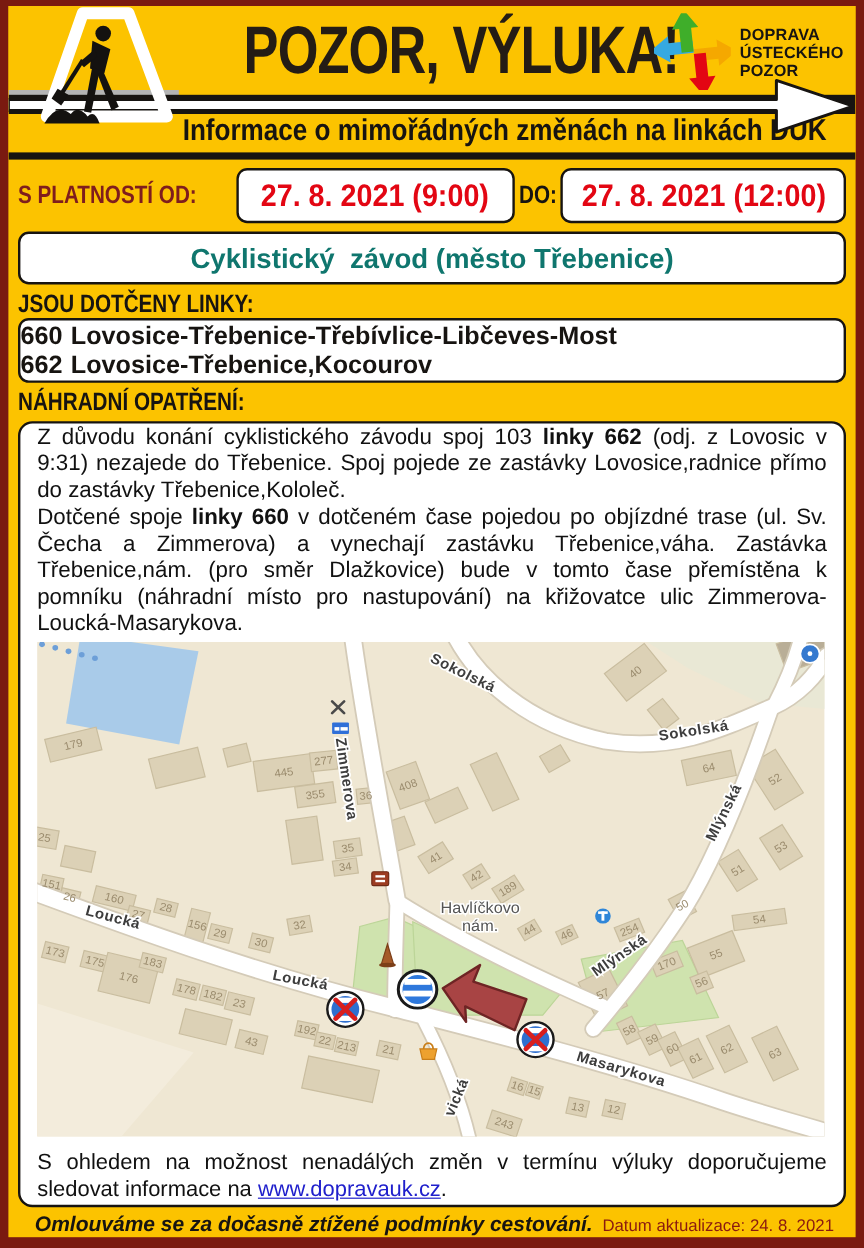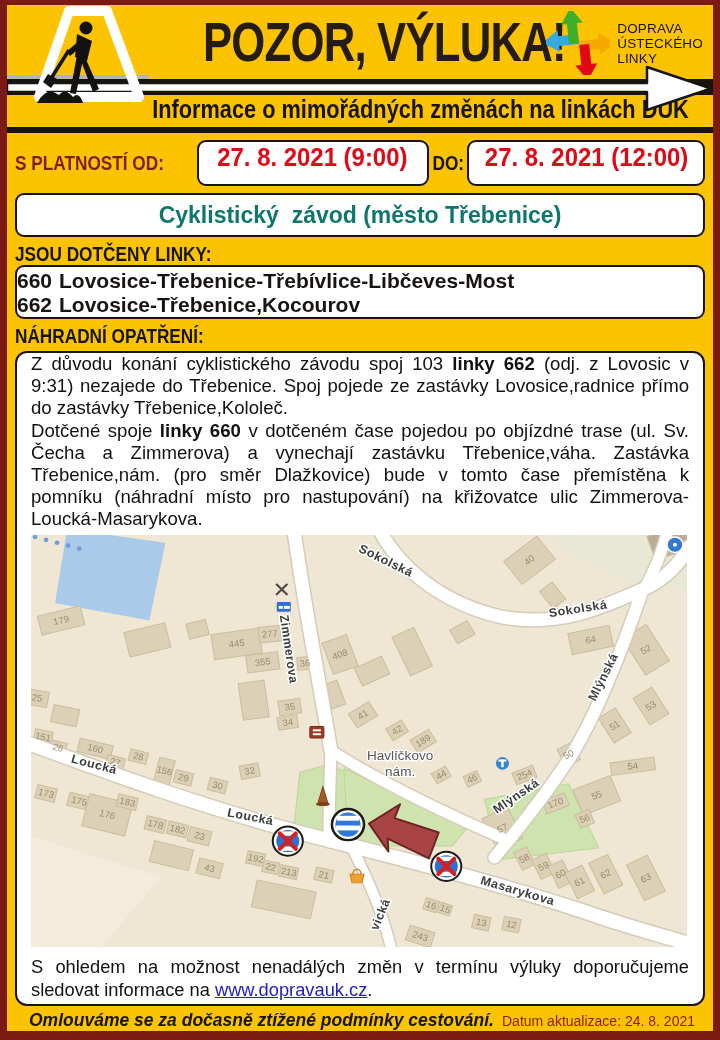--- a/index.html
+++ b/index.html
@@ -6,32 +6,32 @@
   body{width:720px;height:1040px;overflow:hidden;font-family:"Liberation Sans",sans-serif;background:#7a1a10;}
   *{box-sizing:border-box;}
   .poster{width:720px;height:1040px;background:#7a1a10;padding:5px 7px 0;}
   .content{width:706px;height:1026px;background:#fcc300;overflow:hidden;}
 
   
   .header{position:relative;height:128px;background:#fcc300;border-bottom:6px solid #171411;}
   .header-art{position:absolute;left:0;top:0;z-index:3;pointer-events:none;}
   .main-title{position:absolute;left:196px;top:4px;z-index:2;font-size:56px;font-weight:bold;color:#241c15;letter-spacing:-1px;transform:scaleX(.78);transform-origin:left top;white-space:nowrap;}
   .logo{position:absolute;right:10px;top:6px;z-index:2;display:flex;align-items:center;gap:7px;}
-  .logo-text{font-size:13.5px;font-weight:normal;line-height:15px;color:#171411;letter-spacing:.2px;}
+  .logo-text{font-size:13.5px;font-weight:bold;line-height:15px;color:#171411;letter-spacing:.2px;}
   .subtitle{position:absolute;left:0;right:0;top:90px;z-index:1;text-align:right;padding-right:24px;}
   .subtitle span{display:inline-block;font-size:25px;font-weight:bold;color:#171411;transform:scaleX(.87);transform-origin:right center;white-space:nowrap;}
 
   .body{padding:0 8px;}
   .cond{display:inline-block;transform:scaleX(.82);transform-origin:left center;white-space:nowrap;}
   .section-label{margin-top:5px;height:23px;font-size:21px;font-weight:bold;color:#171411;line-height:23px;text-decoration:underline;}
 
   .validity{margin-top:7px;height:46px;display:flex;align-items:center;}
   .validity-label{font-size:21px;font-weight:bold;color:#7f1d1d;flex:0 0 146px;}
   .white-box{background:#fff;border:2.5px solid #171411;border-radius:9px;}
-  .date-box{height:46px;display:flex;align-items:flex-start;justify-content:center;}
+  .date-box{height:46px;display:flex;align-items:center;justify-content:center;}
   .date-box.from{width:246px;}
   .date-box.to{width:252px;}
   .date-val{font-size:26px;font-weight:bold;color:#e30613;transform:scaleX(.92);white-space:nowrap;}
   .do-label{font-size:21px;font-weight:bold;color:#171411;flex:1;text-align:center;}
 
   .event-box{margin-top:7px;height:44px;display:flex;align-items:center;justify-content:center;}
   .event-title{font-size:23px;font-weight:bold;color:#0f766e;white-space:pre-wrap;}
 
   .lines-box{height:54px;padding:2px 0;}
   .line-row{display:flex;font-size:21px;font-weight:bold;color:#171411;line-height:24px;}
@@ -76,21 +76,21 @@
           <g transform="translate(33,32) rotate(-6)">
             <polygon points="-2,-5 18,-5 18,-11 34,0 18,11 18,5 -2,5" fill="#f5a800" transform="translate(2,3)"></polygon>
             <polygon points="-2,-5 18,-5 18,-11 34,0 18,11 18,5 -2,5" fill="#36a9e1" transform="translate(-2,-4) rotate(180)"></polygon>
             <polygon points="-2,-5 18,-5 18,-11 34,0 18,11 18,5 -2,5" fill="#3fae2a" transform="translate(-5,-2) rotate(-90)"></polygon>
             <polygon points="-2,-5 18,-5 18,-11 34,0 18,11 18,5 -2,5" fill="#e30613" transform="translate(5,4) rotate(90)"></polygon>
           </g>
         </svg>
         <div class="logo-text">
           <div>DOPRAVA</div>
           <div>ÚSTECKÉHO</div>
-          <div>LINKY</div>
+          <div>POZOR</div>
         </div>
       </div>
       <div class="subtitle"><span>Informace o mimořádných změnách na linkách DÚK</span></div>
     </div>
 
     <div class="body">
 
       <div class="validity">
         <div class="validity-label"><span class="cond">S PLATNOSTÍ OD:</span></div>
         <div class="white-box date-box from">

